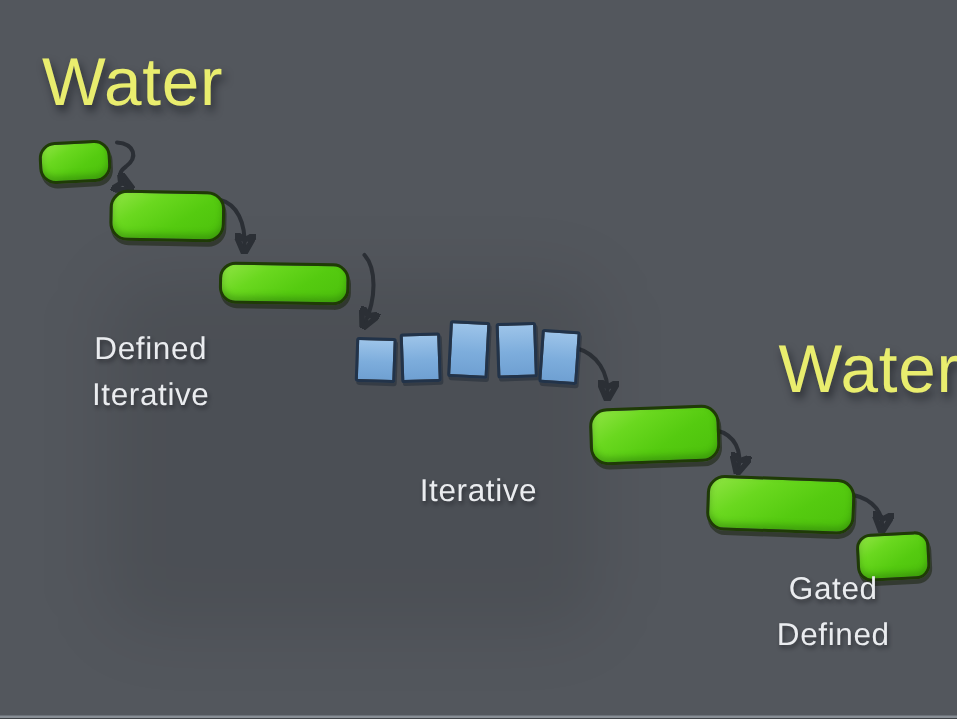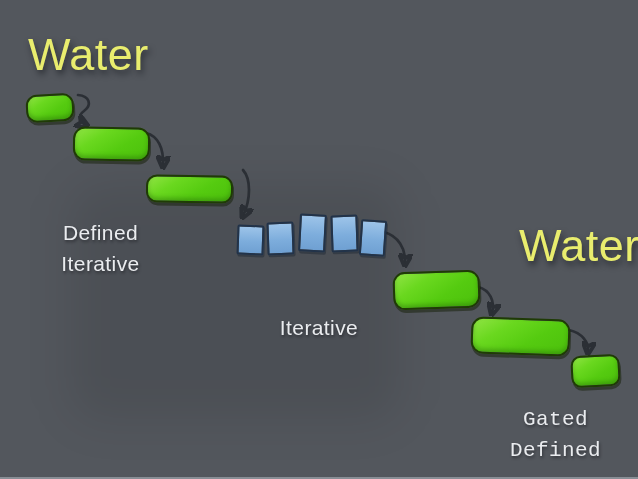--- a/index.html
+++ b/index.html
@@ -36,21 +36,21 @@
   .title-fall{left:519px;top:223px;}
   .label{
     position:absolute;text-align:center;
     font-size:21px;line-height:31px;font-weight:400;
     color:var(--label-text,#EAECEF);
     letter-spacing:.4px;
     text-shadow:1px 2px 3px rgba(10,12,16,.45);
   }
   .label-defined{left:28px;top:217px;width:145px;}
   .label-iterative{left:214px;top:312px;width:210px;}
-  .label-gated{left:493px;top:404px;width:125px;font-family:Liberation Mono, monospace;}
+  .label-gated{left:493px;top:377px;width:125px;}
   .wbar{
     position:absolute;
     background:linear-gradient(148deg,
       var(--bar-green-highlight,#90E444) 0%,
       #6ad81f 30%,
       var(--bar-green,#55CB10) 62%,
       #4cc00c 100%);
     border:2.5px solid var(--bar-outline,#1F3B06);
     box-shadow:1px 3px 0 rgba(20,30,6,.5), inset 0 -3px 4px rgba(30,90,8,.35);
   }

